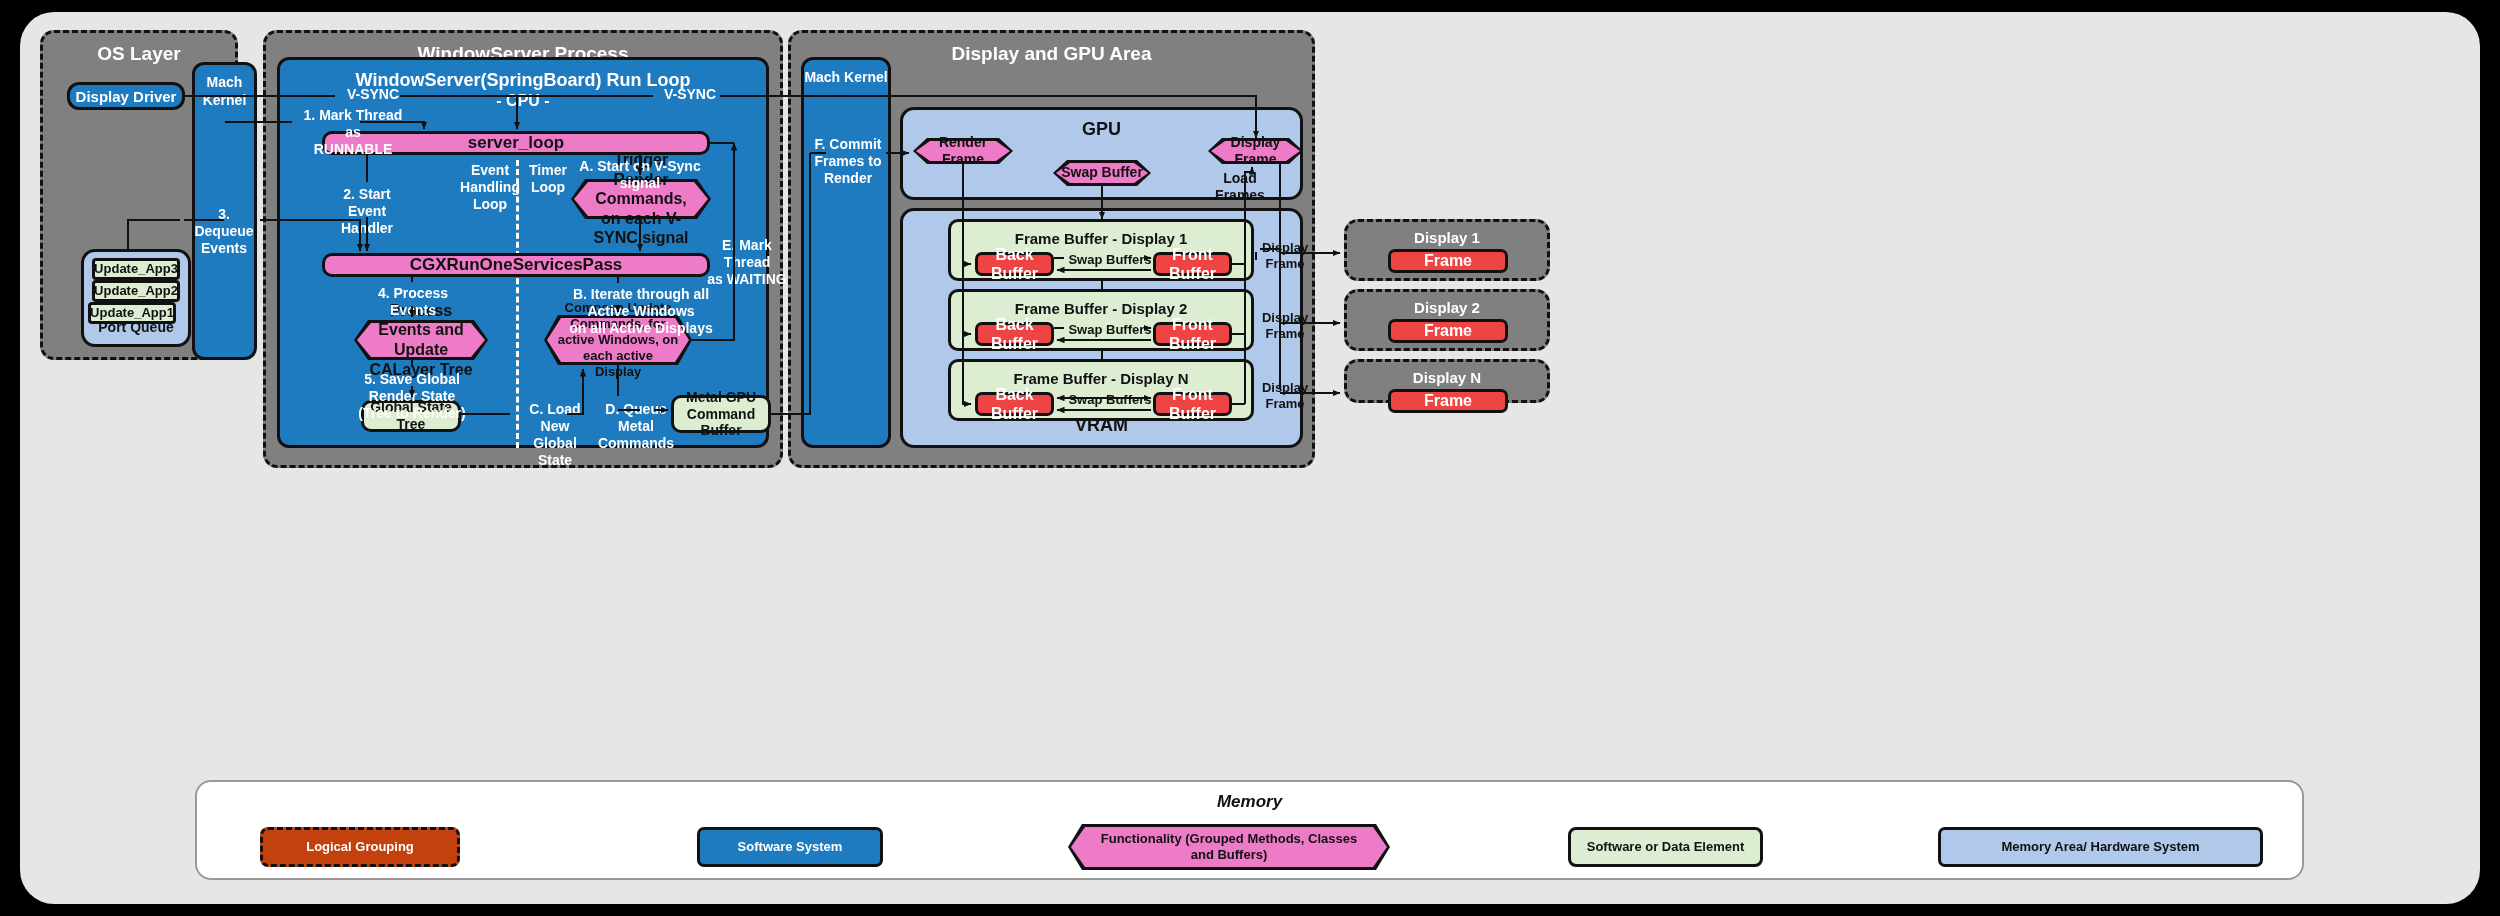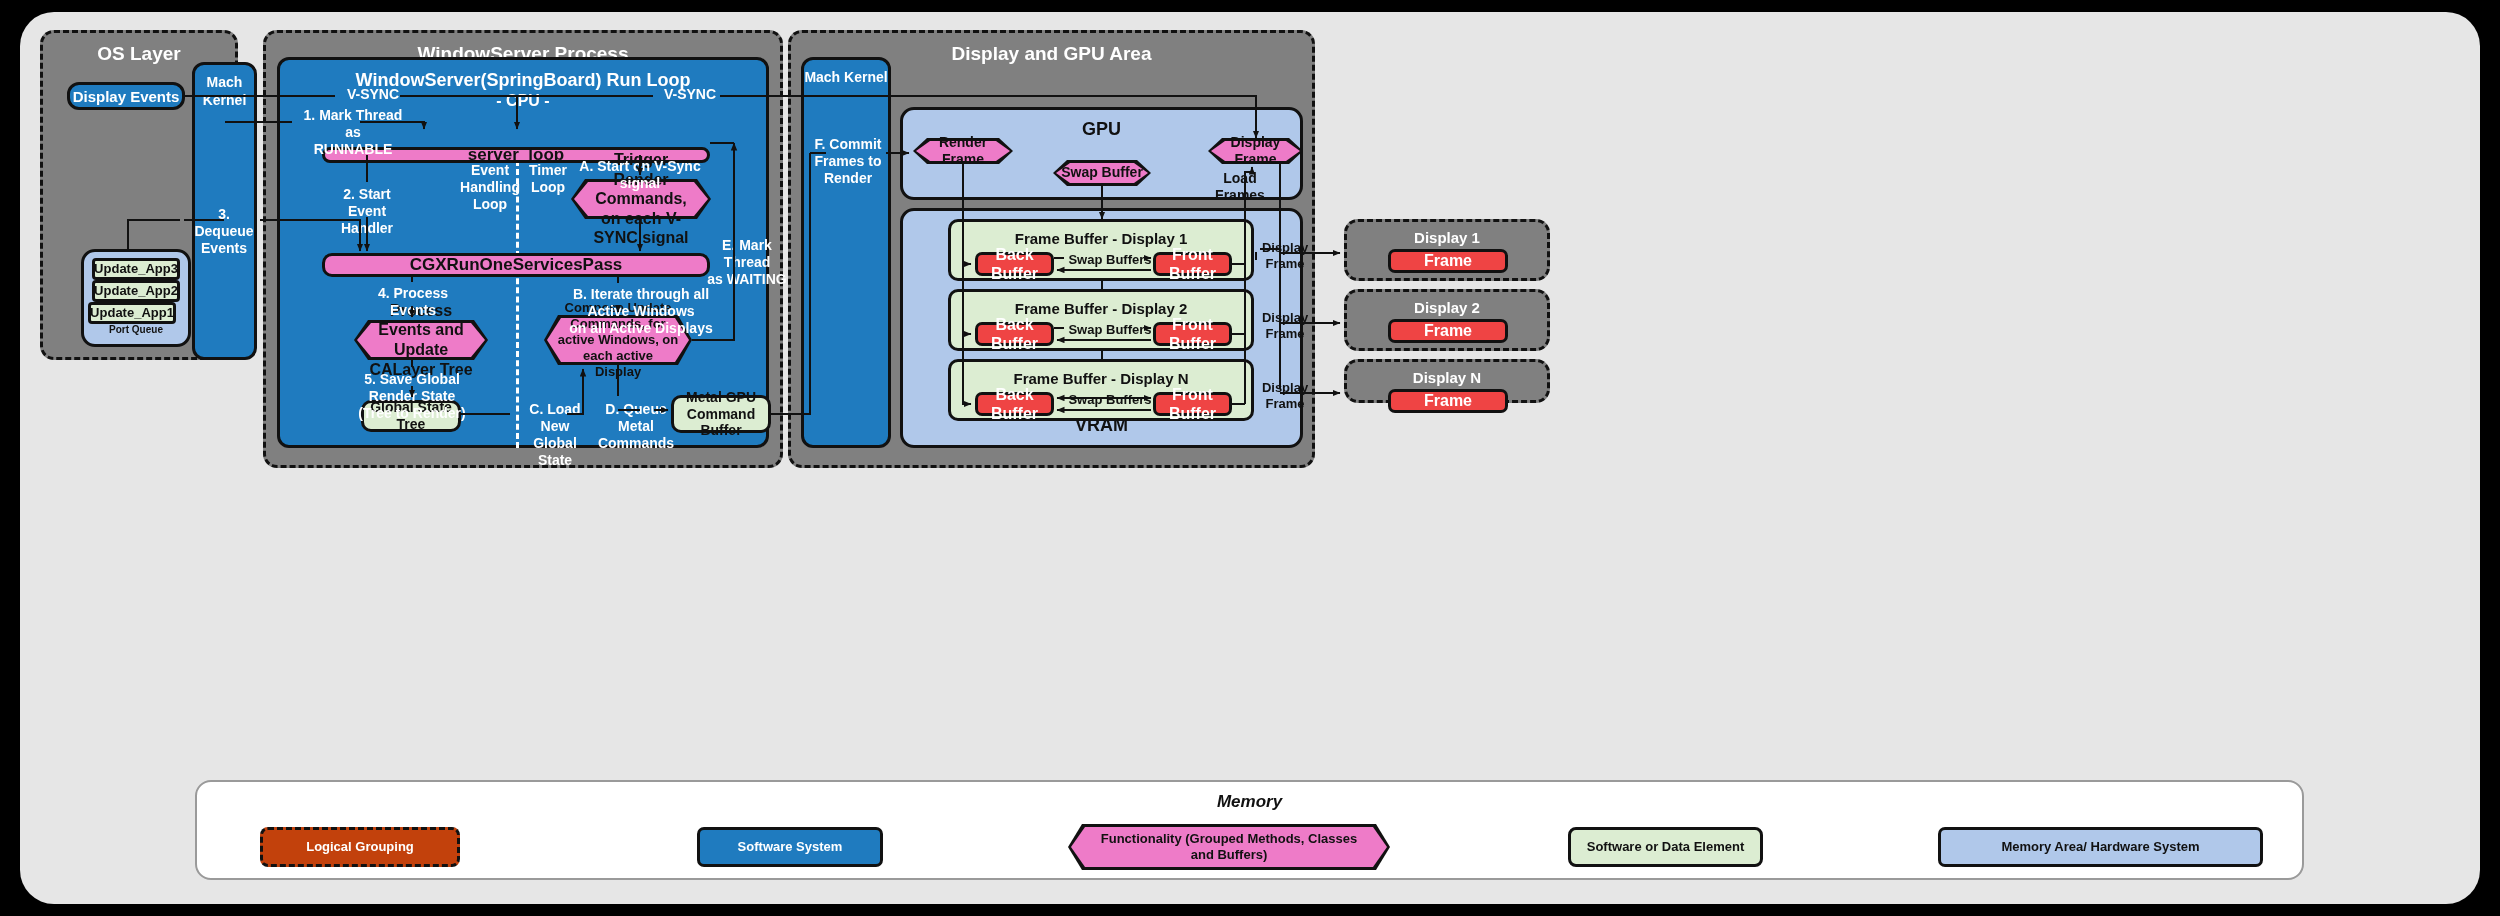--- a/index.html
+++ b/index.html
@@ -73,48 +73,48 @@
 </style>
 </head>
 <body>
 
 <div id="canvas">
 
   <div class="abs group" style="left:20px;top:18px;width:198px;height:330px;">
     <div class="gtitle">OS Layer</div>
   </div>
 
-  <div class="abs sys" style="left:47px;top:70px;width:118px;height:28px;display:flex;align-items:center;justify-content:center;font-size:15px;">Display Events</div>
+  <div class="abs sys" style="left:47px;top:70px;width:118px;height:28px;display:flex;align-items:center;justify-content:center;font-size:15px;">Display Driver</div>
 
   <div class="abs sys" style="left:172px;top:50px;width:65px;height:298px;">
     <div class="stitle" style="font-size:14px;">Mach Kernel</div>
   </div>
 
   <div class="abs mem" style="left:61px;top:237px;width:110px;height:98px;">
-    <div class="mtitle bottom" style="font-size:10px;">Port Queue</div>
+    <div class="mtitle bottom" style="font-size:14px;">Port Queue</div>
   </div>
   <div class="abs data sq" style="left:72px;top:246px;width:88px;height:22px;font-size:13px;">Update_App3</div>
   <div class="abs data sq" style="left:72px;top:268px;width:88px;height:22px;font-size:13px;">Update_App2</div>
   <div class="abs data sq" style="left:68px;top:290px;width:88px;height:22px;font-size:13px;">Update_App1</div>
 
   <div class="abs group" style="left:243px;top:18px;width:520px;height:438px;">
     <div class="gtitle">WindowServer Process</div>
   </div>
 
   <div class="abs sys" style="left:257px;top:45px;width:492px;height:391px;">
     <div class="stitle">WindowServer(SpringBoard) Run Loop</div>
     <div class="stitle" style="top:31px;font-size:16px;">- CPU -</div>
   </div>
 
   <div class="abs" style="left:496px;top:148px;width:0;height:288px;border-left:3px dashed #fff;"></div>
 
   <div class="abs elabel" style="left:440px;top:150px;width:60px;">Event<br>Handling<br>Loop</div>
   <div class="abs elabel" style="left:502px;top:150px;width:52px;">Timer<br>Loop</div>
 
-  <div class="abs pbar" style="left:302px;top:135px;width:388px;height:16px;">server_loop</div>
+  <div class="abs pbar" style="left:302px;top:119px;width:388px;height:24px;">server_loop</div>
 
   <div class="abs pbar" style="left:302px;top:241px;width:388px;height:24px;">CGXRunOneServicesPass</div>
 
   <div class="abs hexwrap" style="left:551px;top:167px;width:140px;height:40px;">
     <div class="hexborder hex"></div>
     <div class="hexfill hex"></div>
     <div class="hexlabel">Trigger Render Commands,<br>on each V-SYNC signal</div>
   </div>
 
   <div class="abs hexwrap" style="left:334px;top:308px;width:134px;height:40px;">

